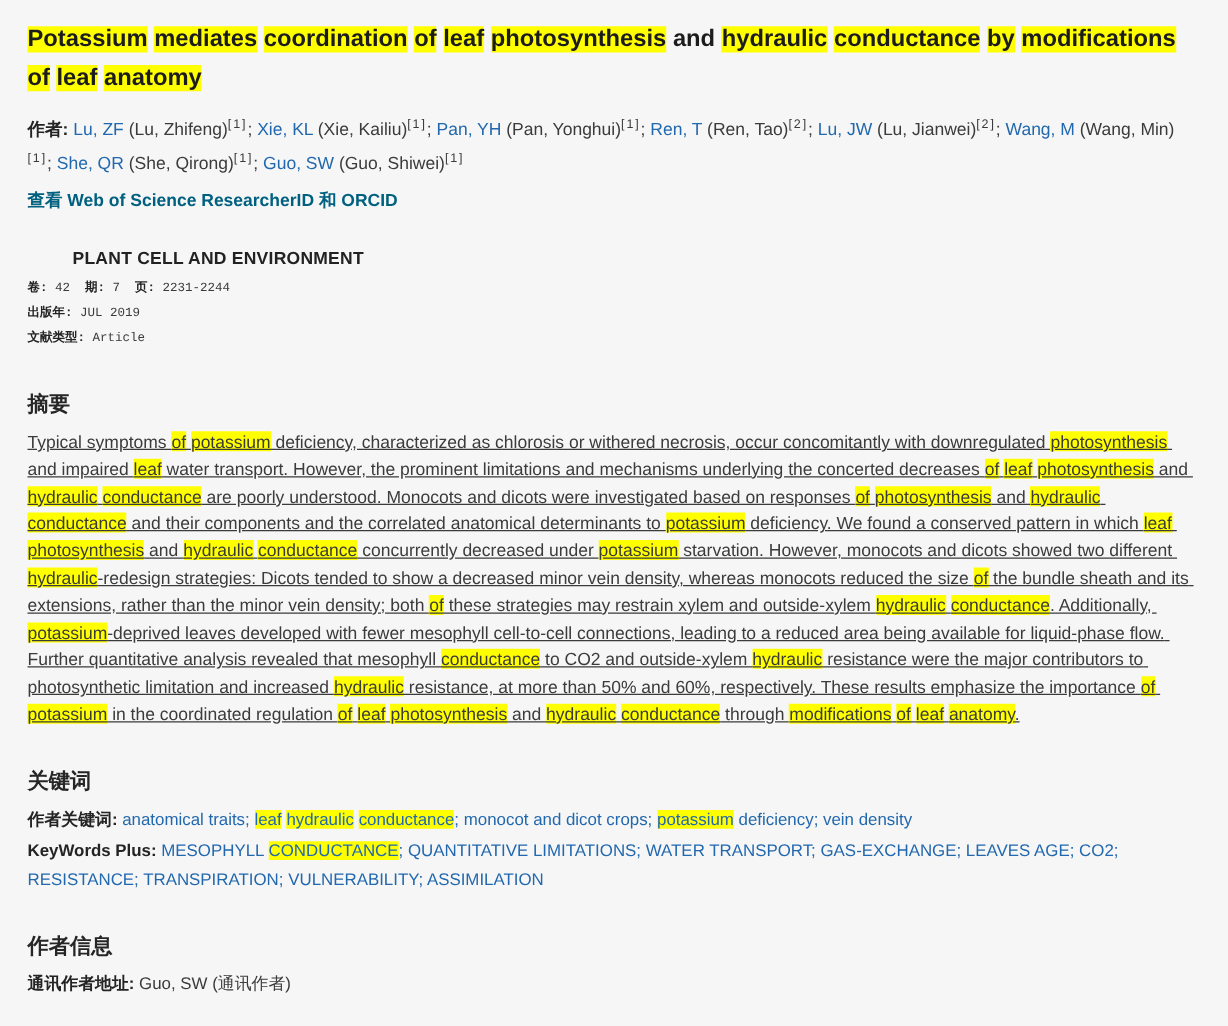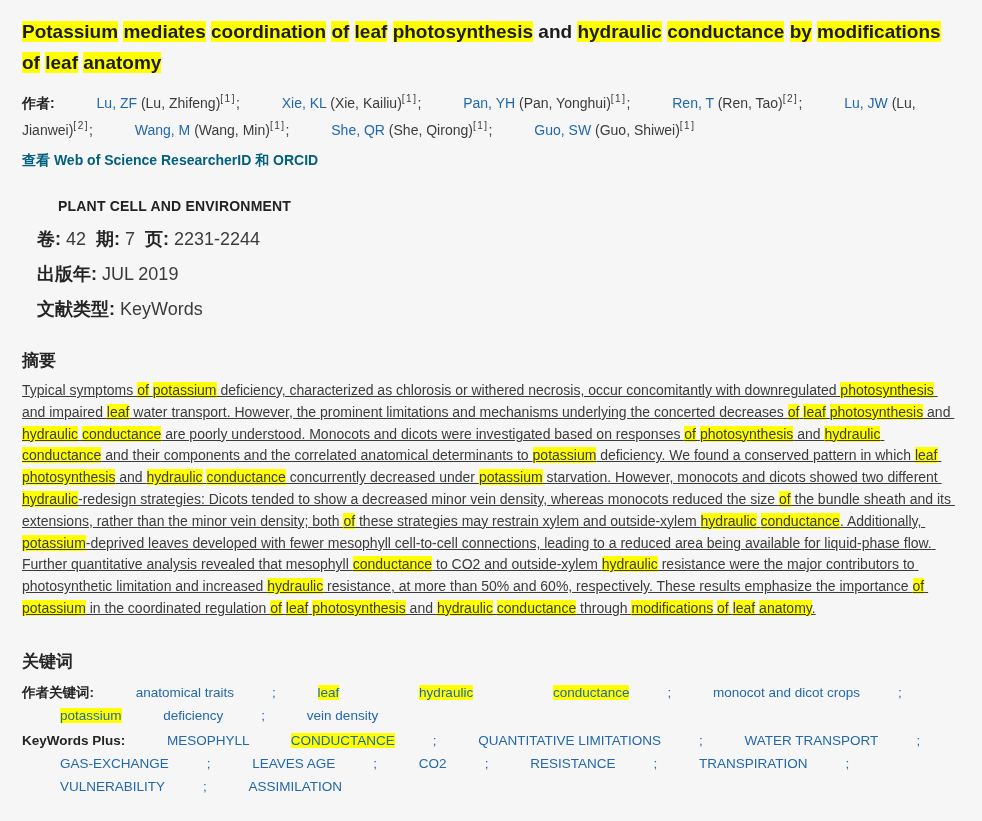--- a/index.html
+++ b/index.html
@@ -21,21 +21,21 @@
 
   .title {
     font-size:19px;
     font-weight:bold;
     color:#1c1c1c;
     line-height:31px;
     max-width:934px;
     margin:4px 0 12px 0;
   }
   .hl { background:#ffff00; }
-  .lnk { color:#2268ae; text-decoration:none; cursor:pointer;margin-left:38px; }
+  .lnk { color:#2268ae; text-decoration:none; cursor:pointer; }
   .b { font-weight:bold; color:#242424;text-align:center; }
   .sup {
     font-size:10px;
     vertical-align:super;
     color:#3b3b3b;
     letter-spacing:1.5px;
     line-height:0;
   }
 
   .byline {
@@ -57,24 +57,25 @@
   .journal-block { margin-top:28px; }
   .journal-name {
     font-size:14px;
     font-weight:bold;
     color:#222;
     letter-spacing:0.2px;
     margin:0 0 8px 0;
     padding-left:36px;
   }
   .meta-line {
-    font-size:18px;
+    font-size:10px;
     line-height:20px;
     color:#3b3b3b;
-    margin:15px;
+    margin:0;
+    font-family:Liberation Mono, monospace;
   }
   .impact-link-wrap { margin-top:2px; }
 
   .section-heading {
     font-size:17px;
     font-weight:600;
     color:#262626;
     margin:30px 0 8px 0;
   }
   .abstract-text {
@@ -105,21 +106,21 @@
   <h1 class="title" data-segments="title_segments"><span class="hl">Potassium</span><span> </span><span class="hl">mediates</span><span> </span><span class="hl">coordination</span><span> </span><span class="hl">of</span><span> </span><span class="hl">leaf</span><span> </span><span class="hl">photosynthesis</span><span> and </span><span class="hl">hydraulic</span><span> </span><span class="hl">conductance</span><span> </span><span class="hl">by</span><span> </span><span class="hl">modifications</span><span> </span><span class="hl">of</span><span> </span><span class="hl">leaf</span><span> </span><span class="hl">anatomy</span></h1>
 
   <p class="byline" data-segments="authors_segments"><span class="b">作者: </span><a class="lnk">Lu, ZF</a><span> (Lu, Zhifeng)</span><span class="sup">[1]</span><span>; </span><a class="lnk">Xie, KL</a><span> (Xie, Kailiu)</span><span class="sup">[1]</span><span>; </span><a class="lnk">Pan, YH</a><span> (Pan, Yonghui)</span><span class="sup">[1]</span><span>; </span><a class="lnk">Ren, T</a><span> (Ren, Tao)</span><span class="sup">[2]</span><span>; </span><a class="lnk">Lu, JW</a><span> (Lu, Jianwei)</span><span class="sup">[2]</span><span>; </span><a class="lnk">Wang, M</a><span> (Wang, Min)</span><span class="sup">[1]</span><span>; </span><a class="lnk">She, QR</a><span> (She, Qirong)</span><span class="sup">[1]</span><span>; </span><a class="lnk">Guo, SW</a><span> (Guo, Shiwei)</span><span class="sup">[1]</span></p>
 
   <a class="action-link">查看 Web of Science ResearcherID 和 ORCID</a>
 
   <div class="journal-block">
     <p class="journal-name">PLANT CELL AND ENVIRONMENT</p>
     <p class="meta-line" data-segments="journal.volume_line_segments"><span class="b">卷: </span><span>42  </span><span class="b">期: </span><span>7  </span><span class="b">页: </span><span>2231-2244</span></p>
     <p class="meta-line" data-segments="journal.pubyear_segments"><span class="b">出版年: </span><span>JUL 2019</span></p>
-    <p class="meta-line" data-segments="journal.doctype_segments"><span class="b">文献类型: </span><span>KeyWords</span></p>
+    <p class="meta-line" data-segments="journal.doctype_segments"><span class="b">文献类型: </span><span>Article</span></p>
   </div>
 
   <h2 class="section-heading">摘要</h2>
   <p class="abstract-text" data-segments="abstract.segments"><span>Typical symptoms </span><span class="hl">of</span><span> </span><span class="hl">potassium</span><span> deficiency, characterized as chlorosis or withered necrosis, occur concomitantly with downregulated </span><span class="hl">photosynthesis</span><span> and impaired </span><span class="hl">leaf</span><span> water transport. However, the prominent limitations and mechanisms underlying the concerted decreases </span><span class="hl">of</span><span> </span><span class="hl">leaf</span><span> </span><span class="hl">photosynthesis</span><span> and </span><span class="hl">hydraulic</span><span> </span><span class="hl">conductance</span><span> are poorly understood. Monocots and dicots were investigated based on responses </span><span class="hl">of</span><span> </span><span class="hl">photosynthesis</span><span> and </span><span class="hl">hydraulic</span><span> </span><span class="hl">conductance</span><span> and their components and the correlated anatomical determinants to </span><span class="hl">potassium</span><span> deficiency. We found a conserved pattern in which </span><span class="hl">leaf</span><span> </span><span class="hl">photosynthesis</span><span> and </span><span class="hl">hydraulic</span><span> </span><span class="hl">conductance</span><span> concurrently decreased under </span><span class="hl">potassium</span><span> starvation. However, monocots and dicots showed two different </span><span class="hl">hydraulic</span><span>-redesign strategies: Dicots tended to show a decreased minor vein density, whereas monocots reduced the size </span><span class="hl">of</span><span> the bundle sheath and its extensions, rather than the minor vein density; both </span><span class="hl">of</span><span> these strategies may restrain xylem and outside-xylem </span><span class="hl">hydraulic</span><span> </span><span class="hl">conductance</span><span>. Additionally, </span><span class="hl">potassium</span><span>-deprived leaves developed with fewer mesophyll cell-to-cell connections, leading to a reduced area being available for liquid-phase flow. Further quantitative analysis revealed that mesophyll </span><span class="hl">conductance</span><span> to CO2 and outside-xylem </span><span class="hl">hydraulic</span><span> resistance were the major contributors to photosynthetic limitation and increased </span><span class="hl">hydraulic</span><span> resistance, at more than 50% and 60%, respectively. These results emphasize the importance </span><span class="hl">of</span><span> </span><span class="hl">potassium</span><span> in the coordinated regulation </span><span class="hl">of</span><span> </span><span class="hl">leaf</span><span> </span><span class="hl">photosynthesis</span><span> and </span><span class="hl">hydraulic</span><span> </span><span class="hl">conductance</span><span> through </span><span class="hl">modifications</span><span> </span><span class="hl">of</span><span> </span><span class="hl">leaf</span><span> </span><span class="hl">anatomy</span><span>.</span></p>
 
   <h2 class="section-heading">关键词</h2>
   <p class="kw-line" data-segments="keywords.author_keywords_segments"><span class="b">作者关键词: </span><a class="lnk">anatomical traits</a><a class="lnk">; </a><a class="hl lnk">leaf</a><a class="lnk"> </a><a class="hl lnk">hydraulic</a><a class="lnk"> </a><a class="hl lnk">conductance</a><a class="lnk">; </a><a class="lnk">monocot and dicot crops</a><a class="lnk">; </a><a class="hl lnk">potassium</a><a class="lnk"> deficiency</a><a class="lnk">; </a><a class="lnk">vein density</a></p>
   <p class="kw-line" data-segments="keywords.keywords_plus_segments"><span class="b">KeyWords Plus: </span><a class="lnk">MESOPHYLL </a><a class="hl lnk">CONDUCTANCE</a><a class="lnk">; </a><a class="lnk">QUANTITATIVE LIMITATIONS</a><a class="lnk">; </a><a class="lnk">WATER TRANSPORT</a><a class="lnk">; </a><a class="lnk">GAS-EXCHANGE</a><a class="lnk">; </a><a class="lnk">LEAVES AGE</a><a class="lnk">; </a><a class="lnk">CO2</a><a class="lnk">; </a><a class="lnk">RESISTANCE</a><a class="lnk">; </a><a class="lnk">TRANSPIRATION</a><a class="lnk">; </a><a class="lnk">VULNERABILITY</a><a class="lnk">; </a><a class="lnk">ASSIMILATION</a></p>
 
   <h2 class="section-heading">作者信息</h2>

